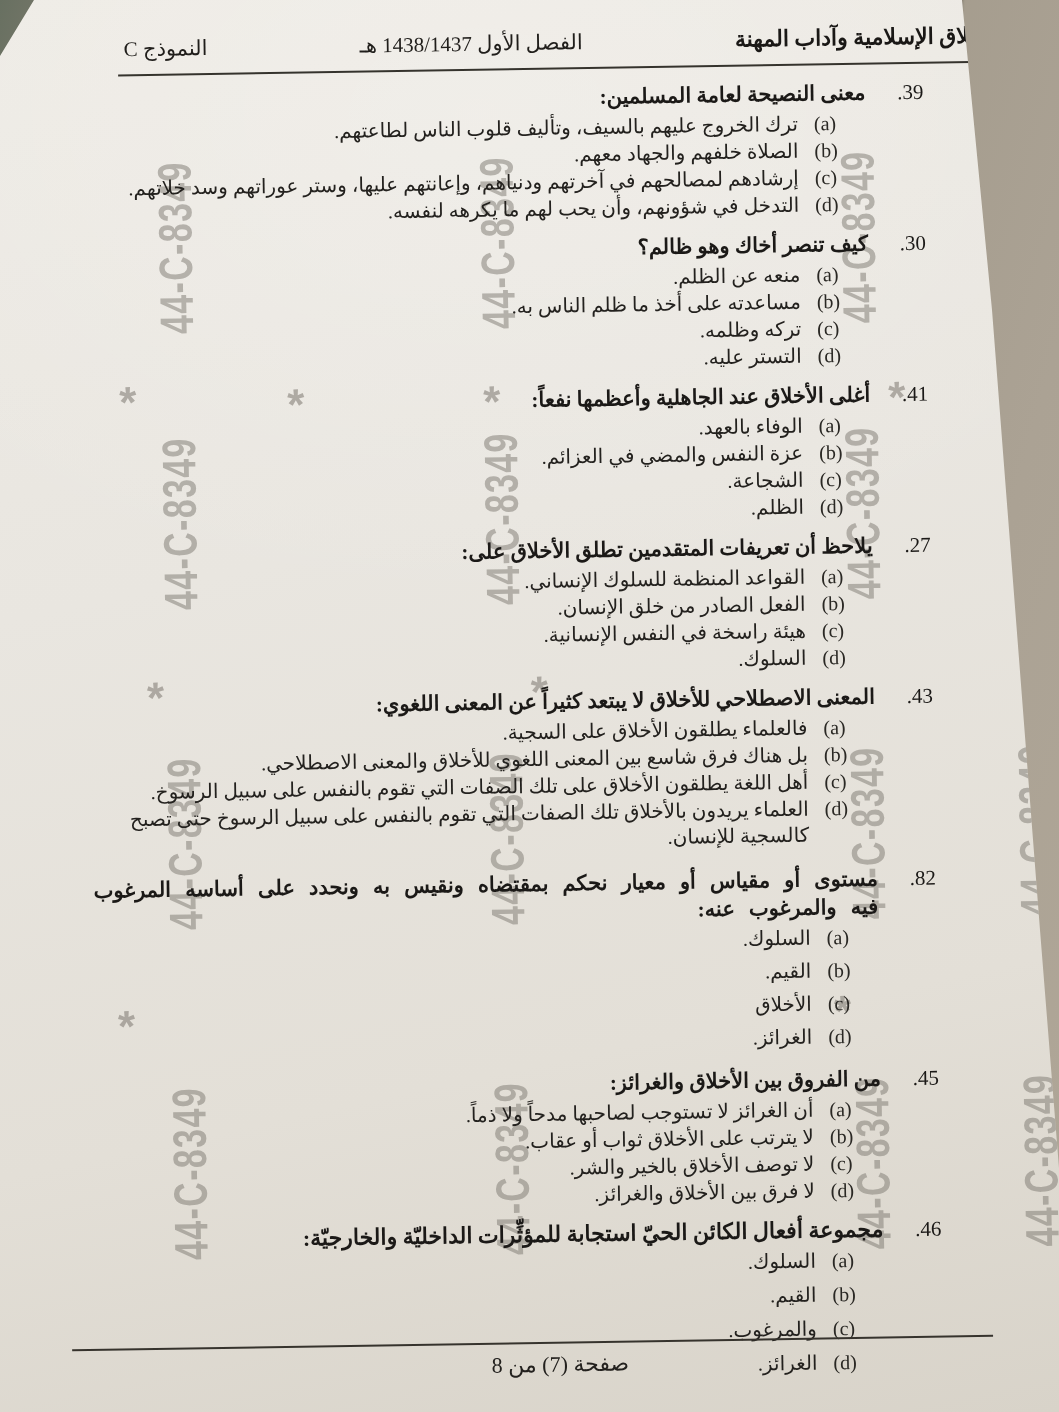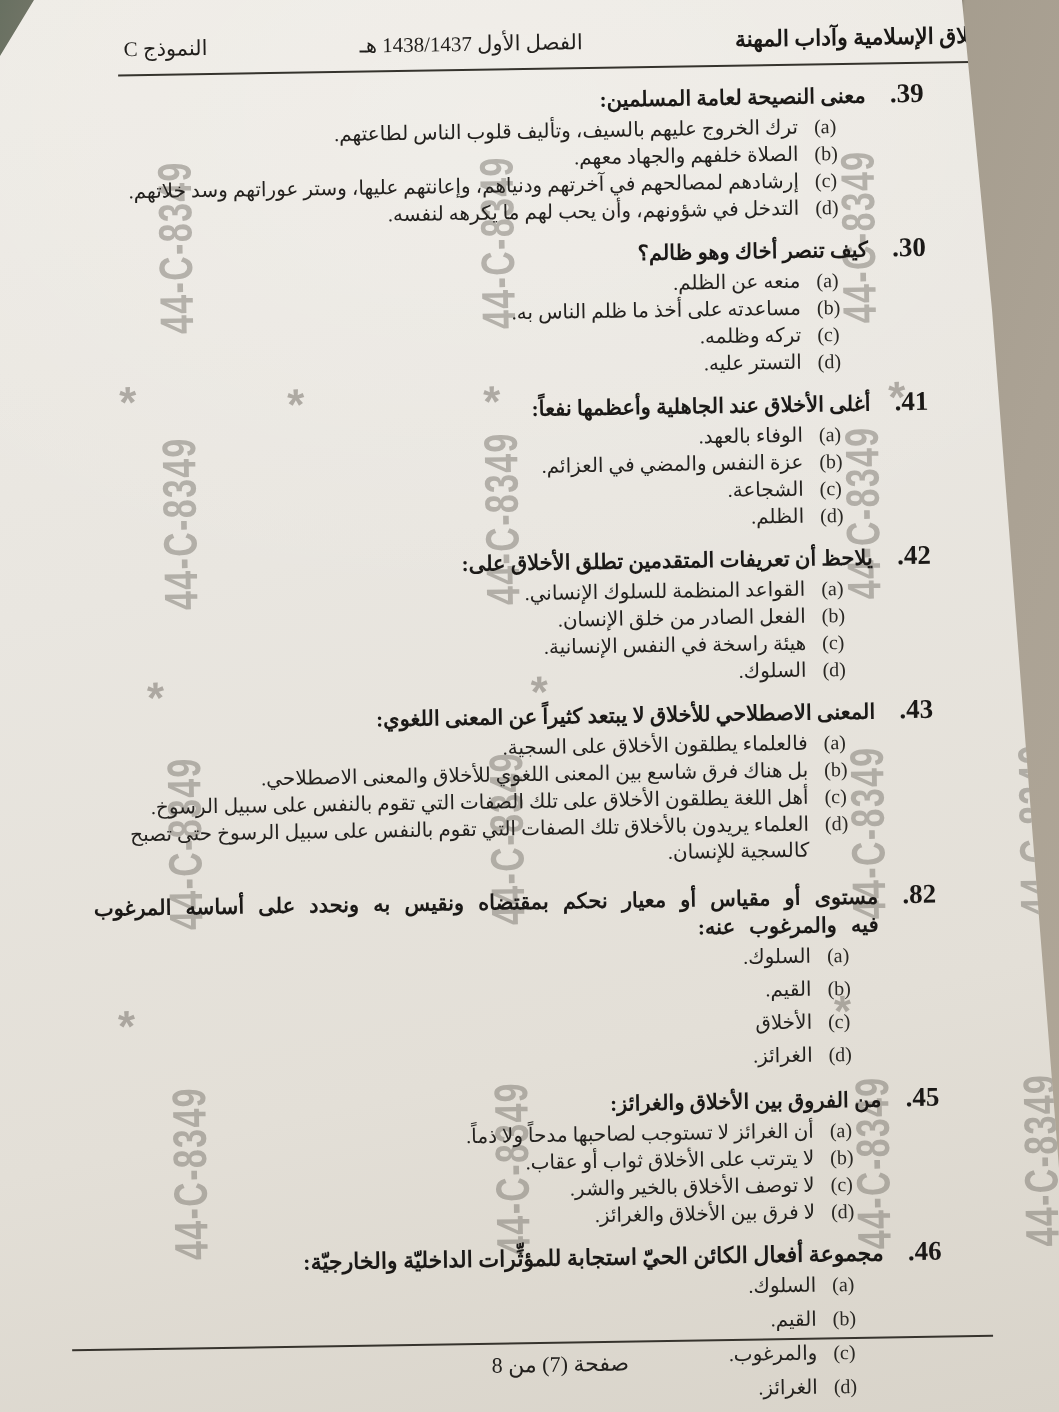--- a/index.html
+++ b/index.html
@@ -47,21 +47,21 @@
     border-bottom:2px solid #35332d;
     font-size:21px;color:#201e1b;
   }
   .page-header .course{font-weight:bold;font-size:22px;color:#1a1816;}
   .questions{
     position:absolute;top:84px;left:60px;right:126px;
     direction:rtl;color:#23211e;
   }
   .q{margin-bottom:13px;}
   .q-head{display:flex;gap:12px;align-items:baseline;}
-  .q-num{min-width:46px;font-weight:bold;font-size:27px;white-space:nowrap;color:#1b1917;}
+  .q-num{min-width:46px;font-weight:normal;font-size:21px;white-space:nowrap;color:#1b1917;}
   .q-title{font-weight:bold;font-size:21px;line-height:28px;margin-bottom:3px;color:#1b1917;}
   .opts{}
   .opt{display:flex;gap:16px;padding-right:66px;align-items:baseline;margin-bottom:1px;}
   .opt-letter{min-width:44px;direction:ltr;unicode-bidi:embed;font-size:20px;color:#2a2824;}
   .opt-text{font-size:20px;line-height:26px;}
   .q:nth-child(6) .q-title{word-spacing:.42em;}
   .q:nth-child(6) .opt{margin-bottom:7px;}
   .q:nth-child(8) .opt{margin-bottom:8px;}
   .q:nth-child(8) .q-title{font-size:22px;}
   .q:nth-child(5){margin-bottom:18px;}
@@ -185,21 +185,21 @@
                 <span class="opt-text">الشجاعة.</span>
               </div>
               <div class="opt">
                 <span class="opt-letter">(d)</span>
                 <span class="opt-text">الظلم.</span>
               </div>
             </div>
           </div>
           <div class="q">
             <div class="q-head">
-              <span class="q-num">42.</span>
+              <span class="q-num">27.</span>
               <span class="q-title">يلاحظ أن تعريفات المتقدمين تطلق الأخلاق على:</span>
             </div>
             <div class="opts">
               <div class="opt">
                 <span class="opt-letter">(a)</span>
                 <span class="opt-text">القواعد المنظمة للسلوك الإنساني.</span>
               </div>
               <div class="opt">
                 <span class="opt-letter">(b)</span>
                 <span class="opt-text">الفعل الصادر من خلق الإنسان.</span>

